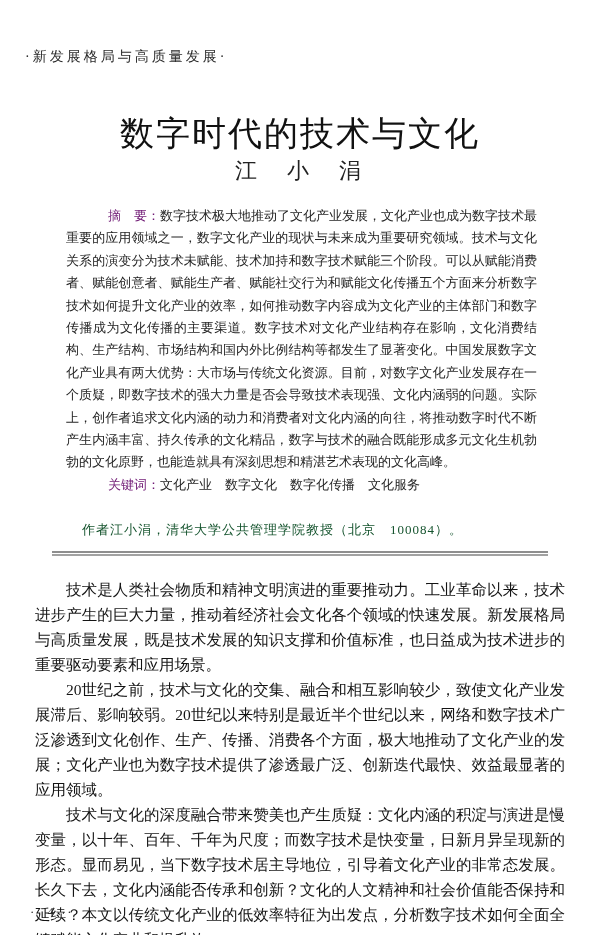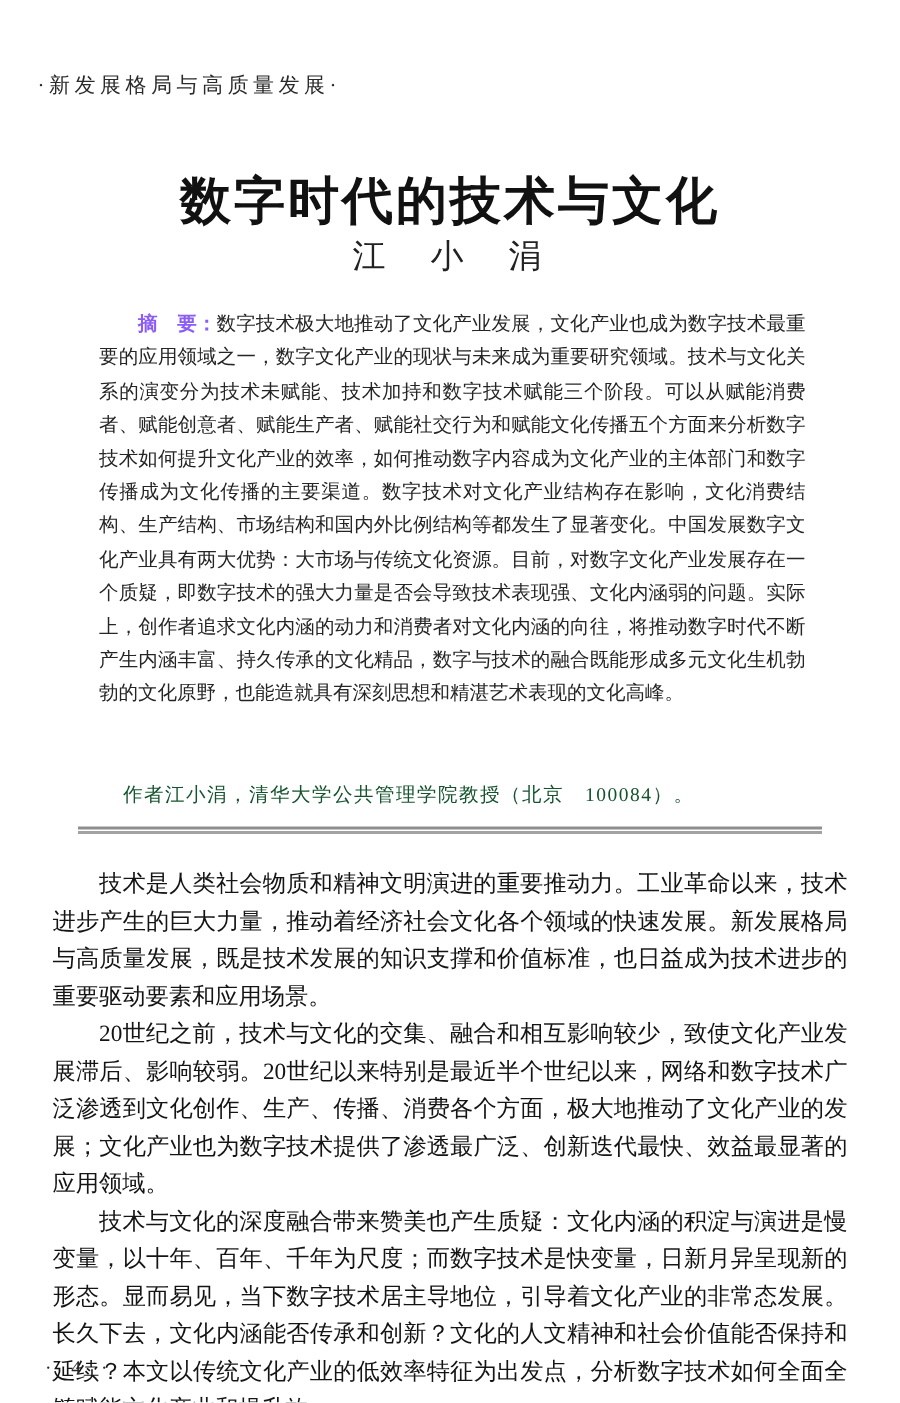--- a/index.html
+++ b/index.html
@@ -25,21 +25,21 @@
     color: #2a2a2a;
     white-space: nowrap;
   }
   .article-title {
     position: absolute;
     left: 0;
     right: 0;
     top: 88px;
     text-align: center;
     font-size: 34px;
-    font-weight: bold;
+    font-weight: normal;
     letter-spacing: 2px;
     color: #111;
   }
   .article-author {
     position: absolute;
     left: 0;
     right: 0;
     top: 156px;
     text-align: center;
     font-size: 22px;
@@ -55,22 +55,23 @@
     line-height: 22.4px;
     text-align: justify;
     color: #252525;
   }
   .abstract-block p {
     margin: 0;
     text-indent: 2em;
   }
   .inline-label {
     font-family: "Liberation Sans", "DejaVu Sans", sans-serif;
-    font-weight: bold;
-    color: #8b5cf6;
+    font-weight: normal;
+    color: #701a75;
+    margin-left: 16px;
   }
   .author-note {
     position: absolute;
     left: 82px;
     right: 63px;
     top: 521px;
     font-size: 13px;
     letter-spacing: 1px;
     color: #14532d;
   }
@@ -114,20 +115,21 @@
 <div class="page">
 
   <div class="column-label">·新发展格局与高质量发展·</div>
 
   <h1 class="article-title">数字时代的技术与文化</h1>
 
   <div class="article-author">江　小　涓</div>
 
   <div class="abstract-block">
     <p><span class="inline-label">摘　要：</span><span>数字技术极大地推动了文化产业发展，文化产业也成为数字技术最重要的应用领域之一，数字文化产业的现状与未来成为重要研究领域。技术与文化关系的演变分为技术未赋能、技术加持和数字技术赋能三个阶段。可以从赋能消费者、赋能创意者、赋能生产者、赋能社交行为和赋能文化传播五个方面来分析数字技术如何提升文化产业的效率，如何推动数字内容成为文化产业的主体部门和数字传播成为文化传播的主要渠道。数字技术对文化产业结构存在影响，文化消费结构、生产结构、市场结构和国内外比例结构等都发生了显著变化。中国发展数字文化产业具有两大优势：大市场与传统文化资源。目前，对数字文化产业发展存在一个质疑，即数字技术的强大力量是否会导致技术表现强、文化内涵弱的问题。实际上，创作者追求文化内涵的动力和消费者对文化内涵的向往，将推动数字时代不断产生内涵丰富、持久传承的文化精品，数字与技术的融合既能形成多元文化生机勃勃的文化原野，也能造就具有深刻思想和精湛艺术表现的文化高峰。</span></p>
+    <p><span class="inline-label">关键词：</span><span>文化产业　数字文化　数字化传播　文化服务</span></p>
   </div>
 
   <div class="author-note">作者江小涓，清华大学公共管理学院教授（北京　100084）。</div>
 
   <div class="divider-rule"></div>
 
   <div class="body-text">
     <p>技术是人类社会物质和精神文明演进的重要推动力。工业革命以来，技术进步产生的巨大力量，推动着经济社会文化各个领域的快速发展。新发展格局与高质量发展，既是技术发展的知识支撑和价值标准，也日益成为技术进步的重要驱动要素和应用场景。</p>
     <p>20世纪之前，技术与文化的交集、融合和相互影响较少，致使文化产业发展滞后、影响较弱。20世纪以来特别是最近半个世纪以来，网络和数字技术广泛渗透到文化创作、生产、传播、消费各个方面，极大地推动了文化产业的发展；文化产业也为数字技术提供了渗透最广泛、创新迭代最快、效益最显著的应用领域。</p>
     <p>技术与文化的深度融合带来赞美也产生质疑：文化内涵的积淀与演进是慢变量，以十年、百年、千年为尺度；而数字技术是快变量，日新月异呈现新的形态。显而易见，当下数字技术居主导地位，引导着文化产业的非常态发展。长久下去，文化内涵能否传承和创新？文化的人文精神和社会价值能否保持和延续？本文以传统文化产业的低效率特征为出发点，分析数字技术如何全面全链赋能文化产业和提升效</p>

